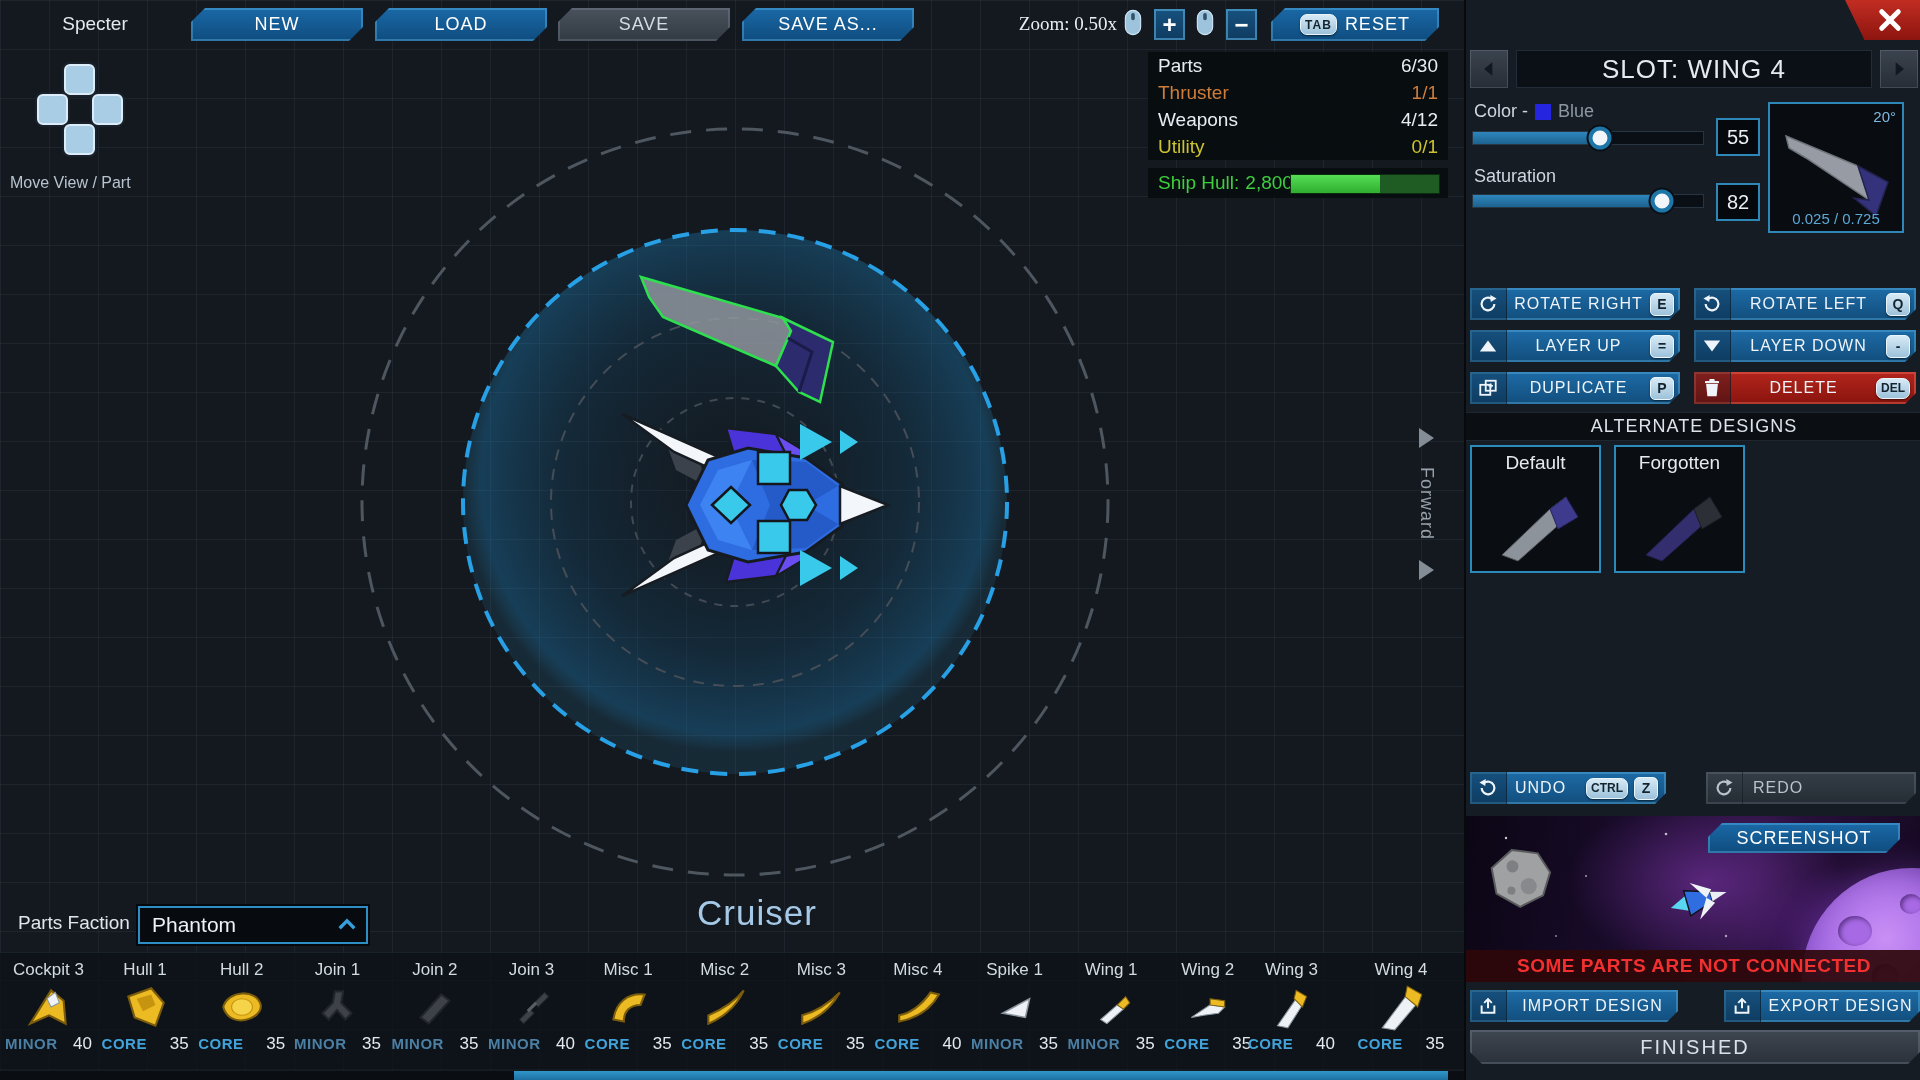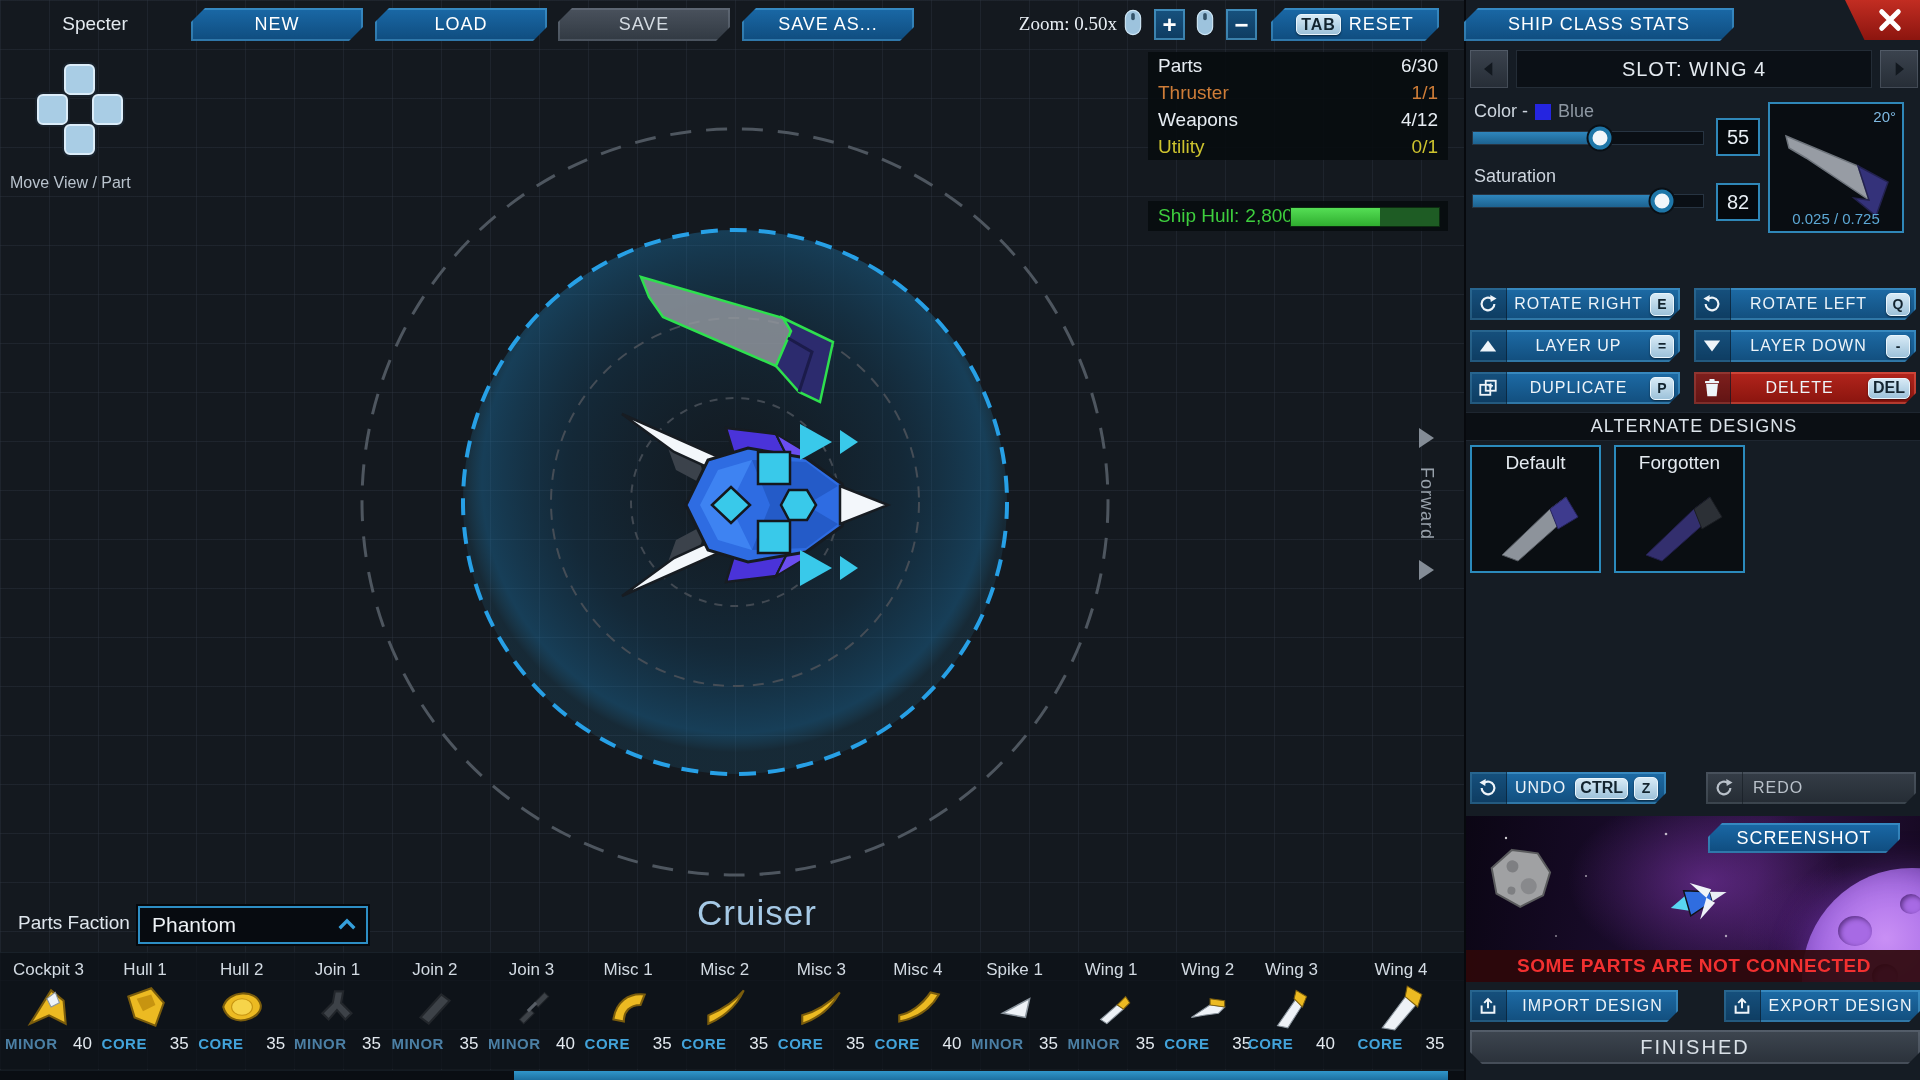--- a/index.html
+++ b/index.html
@@ -44,48 +44,48 @@
   .btn-reset{left:1271px;top:8px;width:168px;}
   .btn-scs{left:1464px;top:8px;width:270px;}
   .close-btn{position:absolute;left:1845px;top:0;width:75px;height:40px;
     background:linear-gradient(#c22d22,#8c150f);clip-path:polygon(0 0,100% 0,100% 100%,26% 100%);
     display:flex;align-items:center;justify-content:center;color:#fff;cursor:pointer;}
   .close-btn svg{width:26px;height:26px;margin-left:14px;}
   .keycap{min-width:24px;height:23px;padding:0 4px;box-sizing:border-box;border-radius:5px;
     background:linear-gradient(#d7eaf6,#9dc2da);border:1px solid #eaf5fc;color:#13242f;
     font-weight:bold;font-size:14px;display:flex;align-items:center;justify-content:center;
     box-shadow:0 1px 2px rgba(0,0,0,.55);}
-  .keycap.small{font-size:16px;height:21px;}
+  .keycap.small{font-size:12px;height:21px;border-radius:7px;}
   
   .keypad{position:absolute;left:0;top:60px;z-index:15;}
   .kp-key{position:absolute;width:27px;height:27px;border-radius:6px;background:#a9cde5;
     border:2px solid #dcedf9;box-shadow:0 0 0 2px rgba(25,35,46,.9);color:#17242e;
     font-size:18px;font-weight:bold;display:flex;align-items:center;justify-content:center;}
   .kp-label{position:absolute;left:10px;top:114px;width:180px;font-size:16px;color:#b9c3cd;}
   
   .stats{position:absolute;left:1148px;top:52px;width:300px;z-index:15;display:flex;
     flex-direction:column;gap:4px;}
   .stat-row{height:27px;background:rgba(7,11,15,.88);display:flex;align-items:center;
     justify-content:space-between;padding:0 10px;font-size:19px;}
   .hull-row{height:30px;background:rgba(7,11,15,.88);display:flex;align-items:center;
-    padding:0 10px;font-size:19px;gap:6px;margin-top:33px;}
+    padding:0 10px;font-size:19px;gap:6px;}
   .hull-bar{position:absolute;right:8px;width:148px;height:18px;background:#1e5c24;
     border:1px solid #0c2c10;margin-top:1px;}
   .hull-fill{height:100%;background:linear-gradient(#55de55,#2fae2f);}
   
   .panel{position:absolute;left:1464px;top:0;width:456px;height:1080px;background:#151c24;
     border-left:2px solid #07090d;box-sizing:border-box;z-index:10;}
   .slot-header{position:absolute;left:4px;top:50px;width:448px;height:38px;}
   .arrow-btn{position:absolute;top:0;width:38px;height:38px;background:linear-gradient(#3b434e,#262d36);
     display:flex;align-items:center;justify-content:center;color:#11161c;cursor:pointer;
     box-shadow:inset 0 0 0 1px rgba(150,165,180,.25);}
   .arrow-btn svg{width:20px;height:20px;color:#141a21;}
   .slot-title{position:absolute;left:46px;top:0;width:356px;height:38px;background:#0b1016;
     border:1px solid #232c36;box-sizing:border-box;display:flex;align-items:center;justify-content:center;
-    color:#e4eaf0;font-size:20px;letter-spacing:1px;}
+    color:#e4eaf0;font-size:26px;letter-spacing:1px;}
   .color-label{position:absolute;left:8px;top:101px;display:flex;align-items:center;gap:7px;
     font-size:18px;color:#cdd5de;}
   .swatch{width:16px;height:16px;display:inline-block;}
   .color-name{color:#8d97a2;}
   .sat-label{position:absolute;left:8px;top:166px;font-size:18px;color:#cdd5de;}
   .slider{position:absolute;left:6px;width:230px;height:12px;background:#0a0f15;
     border:1px solid #273442;cursor:pointer;}
   .slider .fill{height:100%;background:linear-gradient(#2e86bd,#1d628f);}
   .slider .thumb{position:absolute;top:50%;width:15px;height:15px;border-radius:50%;background:#f2f6fa;
     border:4px solid #1e76a8;box-shadow:0 0 0 2px #0a1016;transform:translate(-50%,-50%);}
@@ -256,23 +256,20 @@
           <rect x="1.2" y="1.2" width="13.6" height="21.6" rx="6.8" fill="#9dc3dd" stroke="#cfe7f6"></rect>
           <rect x="6.4" y="3.6" width="3.2" height="6.4" rx="1.6" fill="#33536a"></rect>
         </svg></span>
     <div class="sq-btn" style="left:1226px;">
         <span>−</span>
       </div>
     <div class="btn chamfer-tlbr btn-reset">
       <span class="keycap small">TAB</span>
       <span>RESET</span>
     </div>
-    <div class="btn chamfer-tlbr btn-scs">
-        <span>SHIP CLASS STATS</span>
-      </div>
     <div class="close-btn">
       <svg viewBox="0 0 22 22">
           <path d="M4 4 18 18 M18 4 4 18" stroke="#fff" stroke-width="4.2" stroke-linecap="round"></path>
         </svg>
     </div>
   </div>
 
   <div class="keypad">
     <div class="kp-key" style="left:64px;top:4px;"></div>
     <div class="kp-key" style="left:37px;top:34px;"></div>

